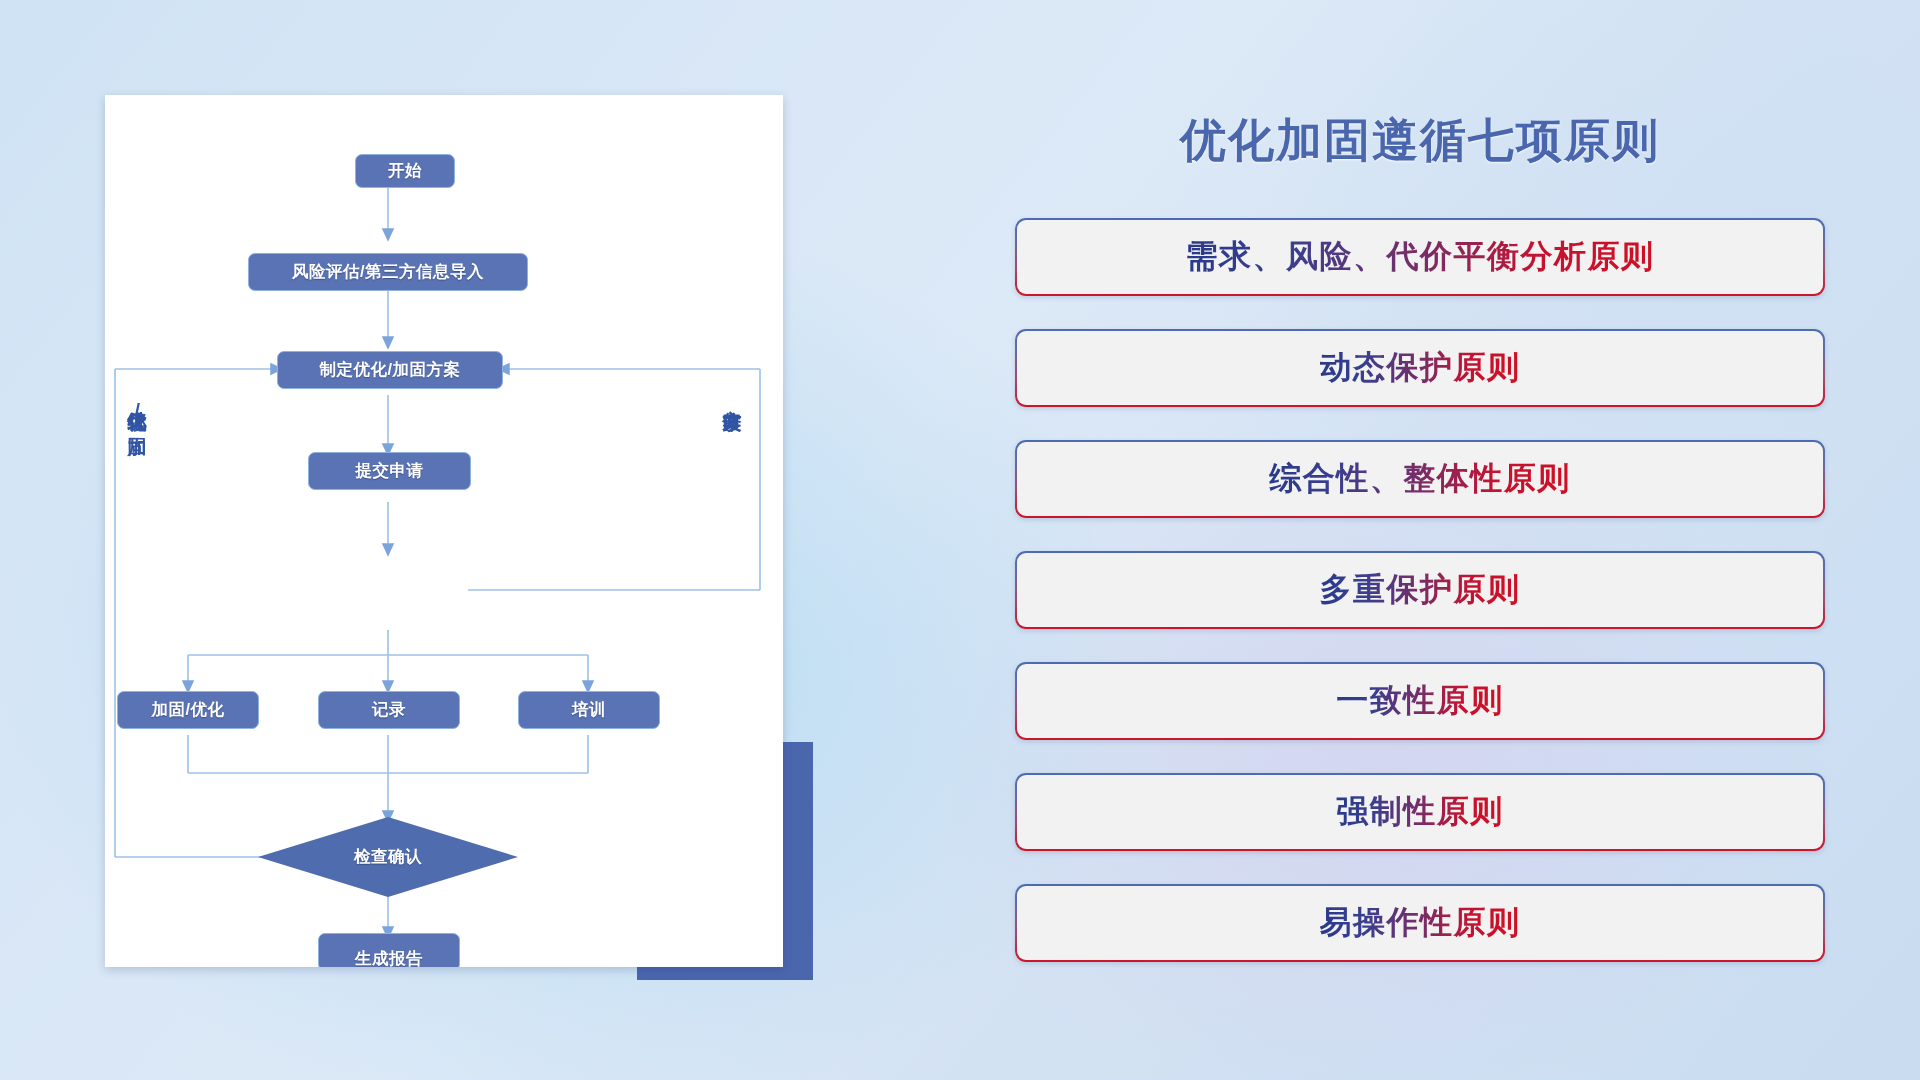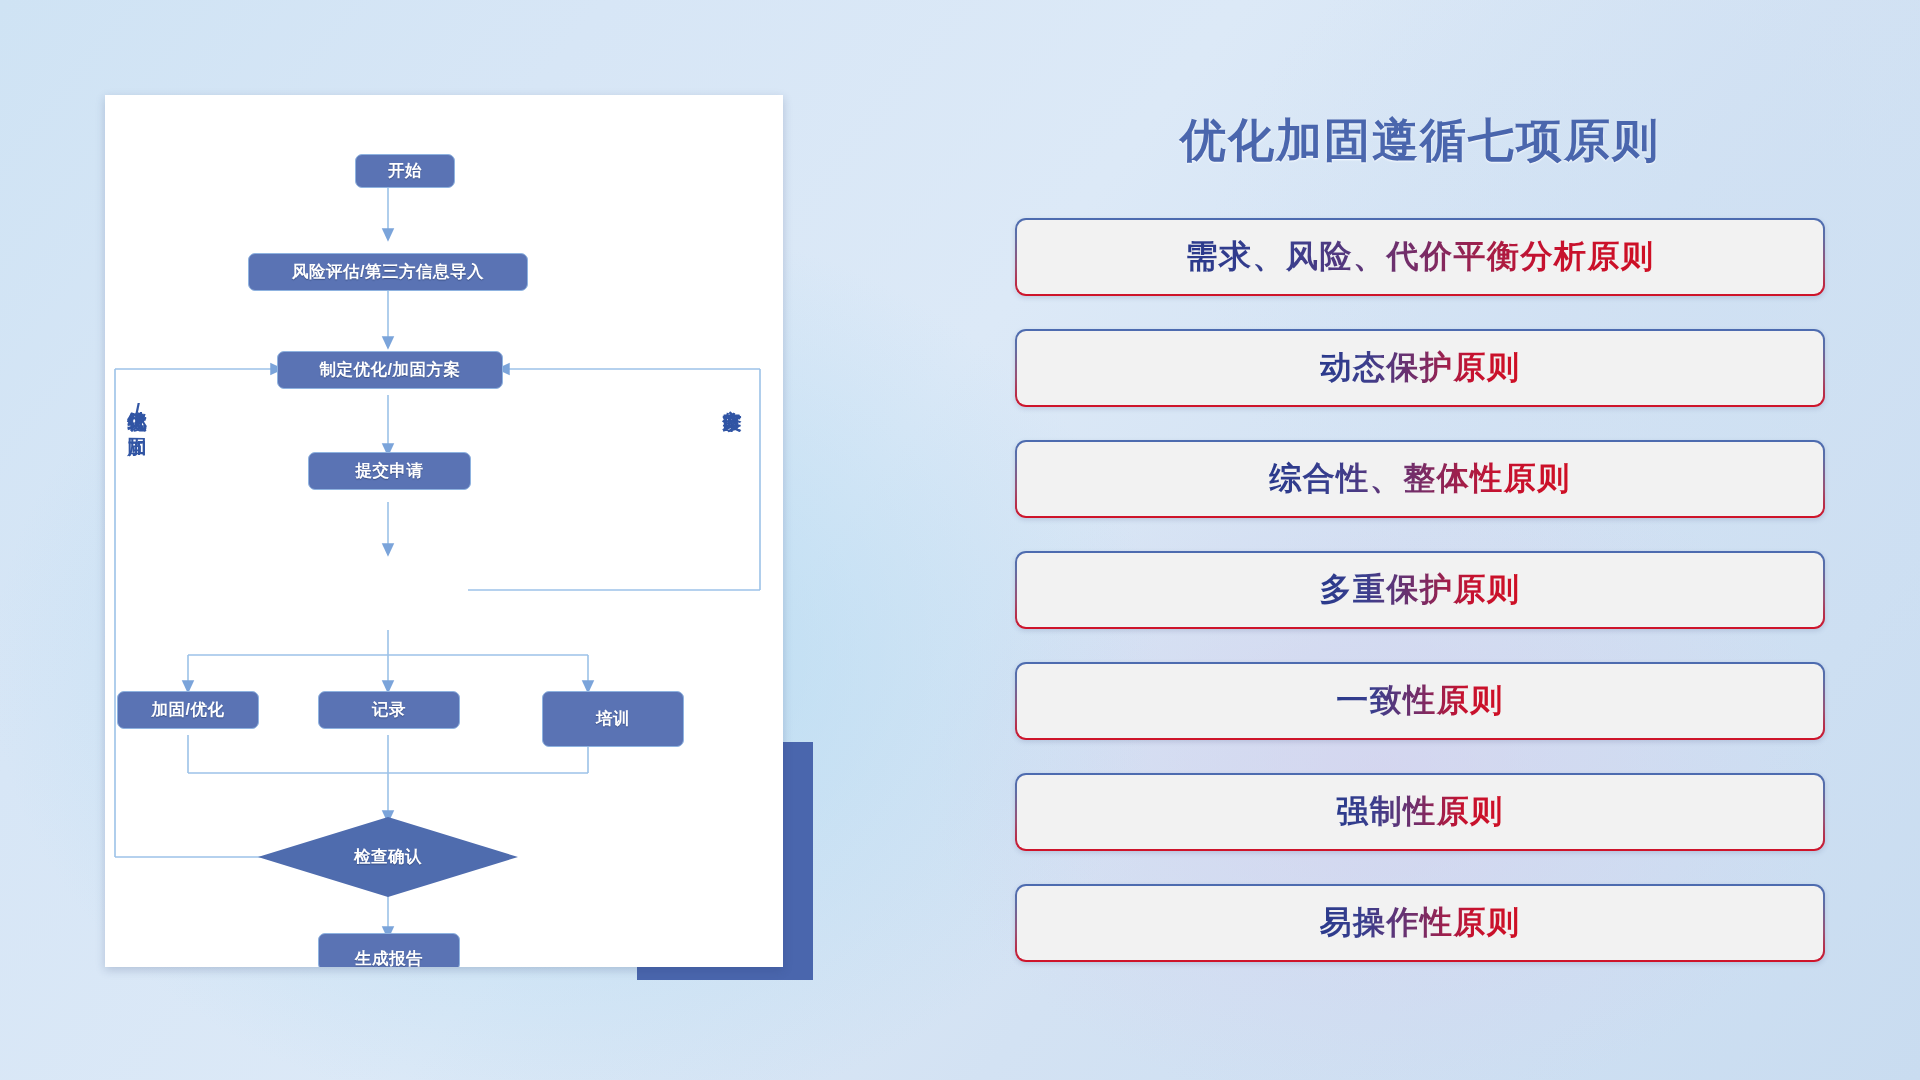--- a/index.html
+++ b/index.html
@@ -222,21 +222,21 @@
 
 
       <div class="node" style="left:12px; top:596px; width:142px; height:38px;">
         <span>加固/优化</span>
       </div>
 
       <div class="node" style="left:213px; top:596px; width:142px; height:38px;">
         <span>记录</span>
       </div>
 
-      <div class="node" style="left:413px; top:596px; width:142px; height:56px;margin-left:24px;">
+      <div class="node" style="left:413px; top:596px; width:142px; height:38px;">
         <span>培训</span>
       </div>
 
       <div class="diamond-wrap" style="left:153px; top:722px; width:260px; height:80px;">
         <div class="diamond-shape"></div>
         <span class="diamond-label">检查确认</span>
       </div>
 
       <div class="node" style="left:213px; top:838px; width:142px; height:38px;align-items:flex-end;">
         <span>生成报告</span>

